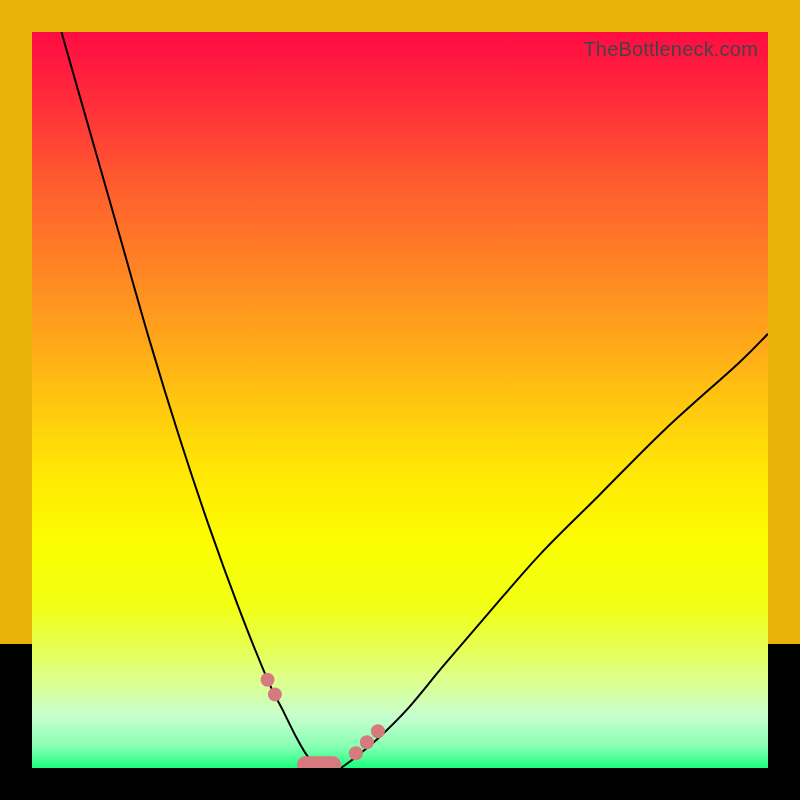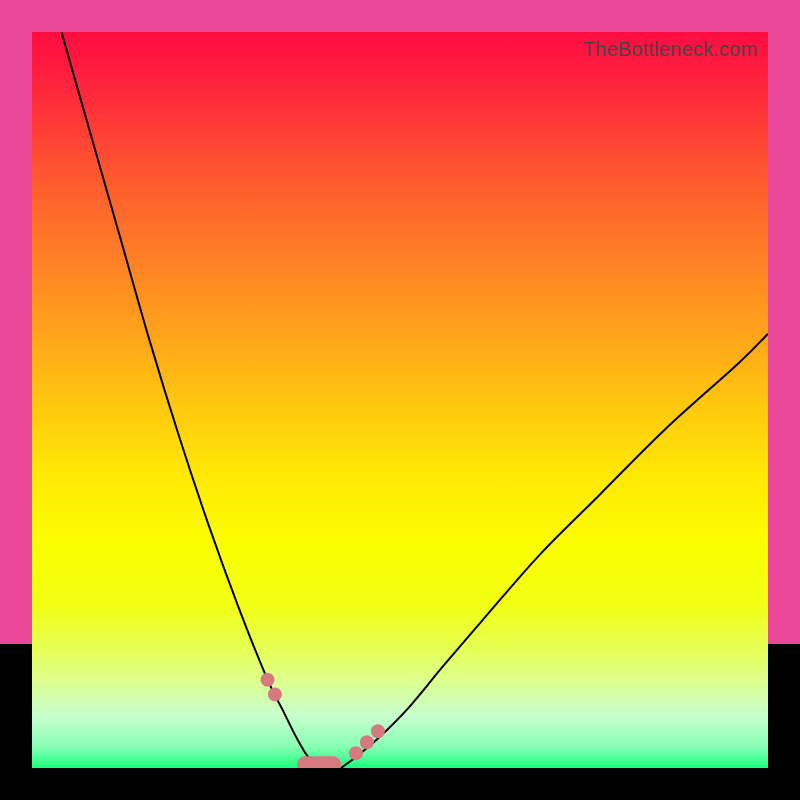--- a/index.html
+++ b/index.html
@@ -9,21 +9,21 @@
     background: #000;
     position: relative;
     font-family: Arial, sans-serif;
   }
   .frame {
     position: absolute;
     top: 0;
     left: 0;
     width: 800px;
     height: 644px;
-    background: #ec4899;
+    background: #eab308;
   }
   .plot-area {
     position: absolute;
     top: 32px;
     left: 32px;
     width: 736px;
     height: 736px;
     background: linear-gradient(to bottom,
       #ff0b43 0%,
       #ff2f39 10%,

